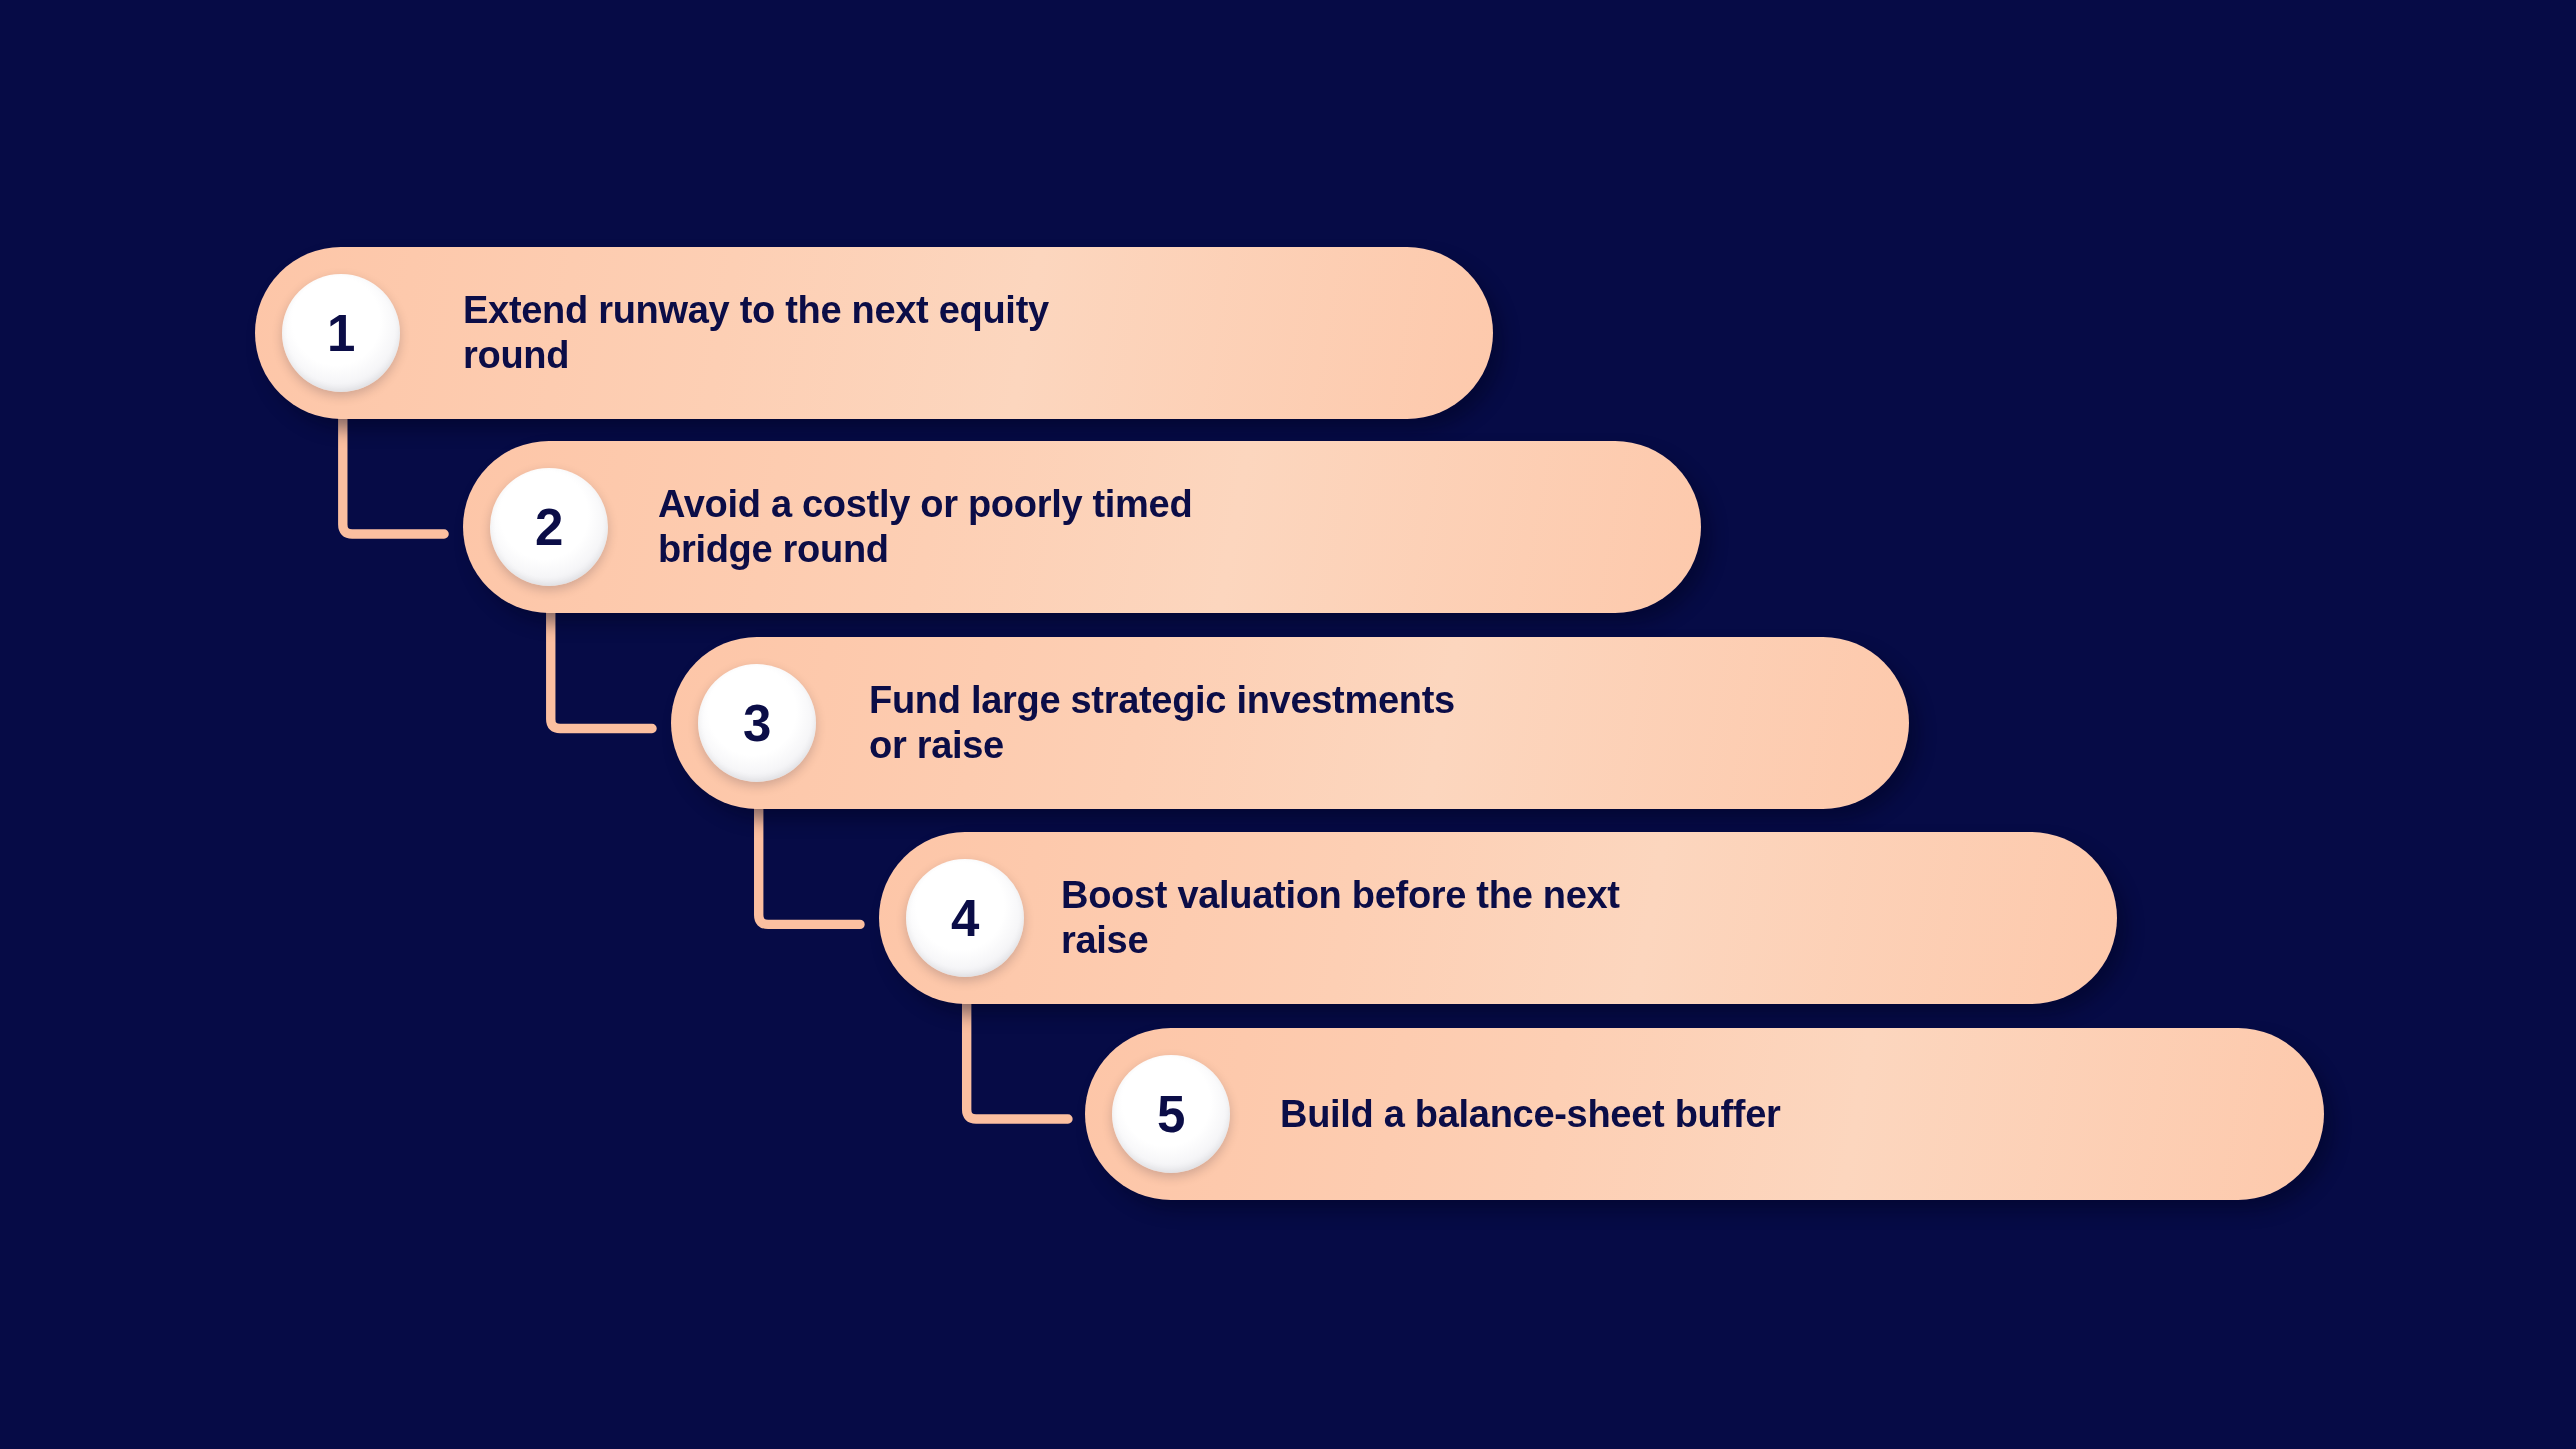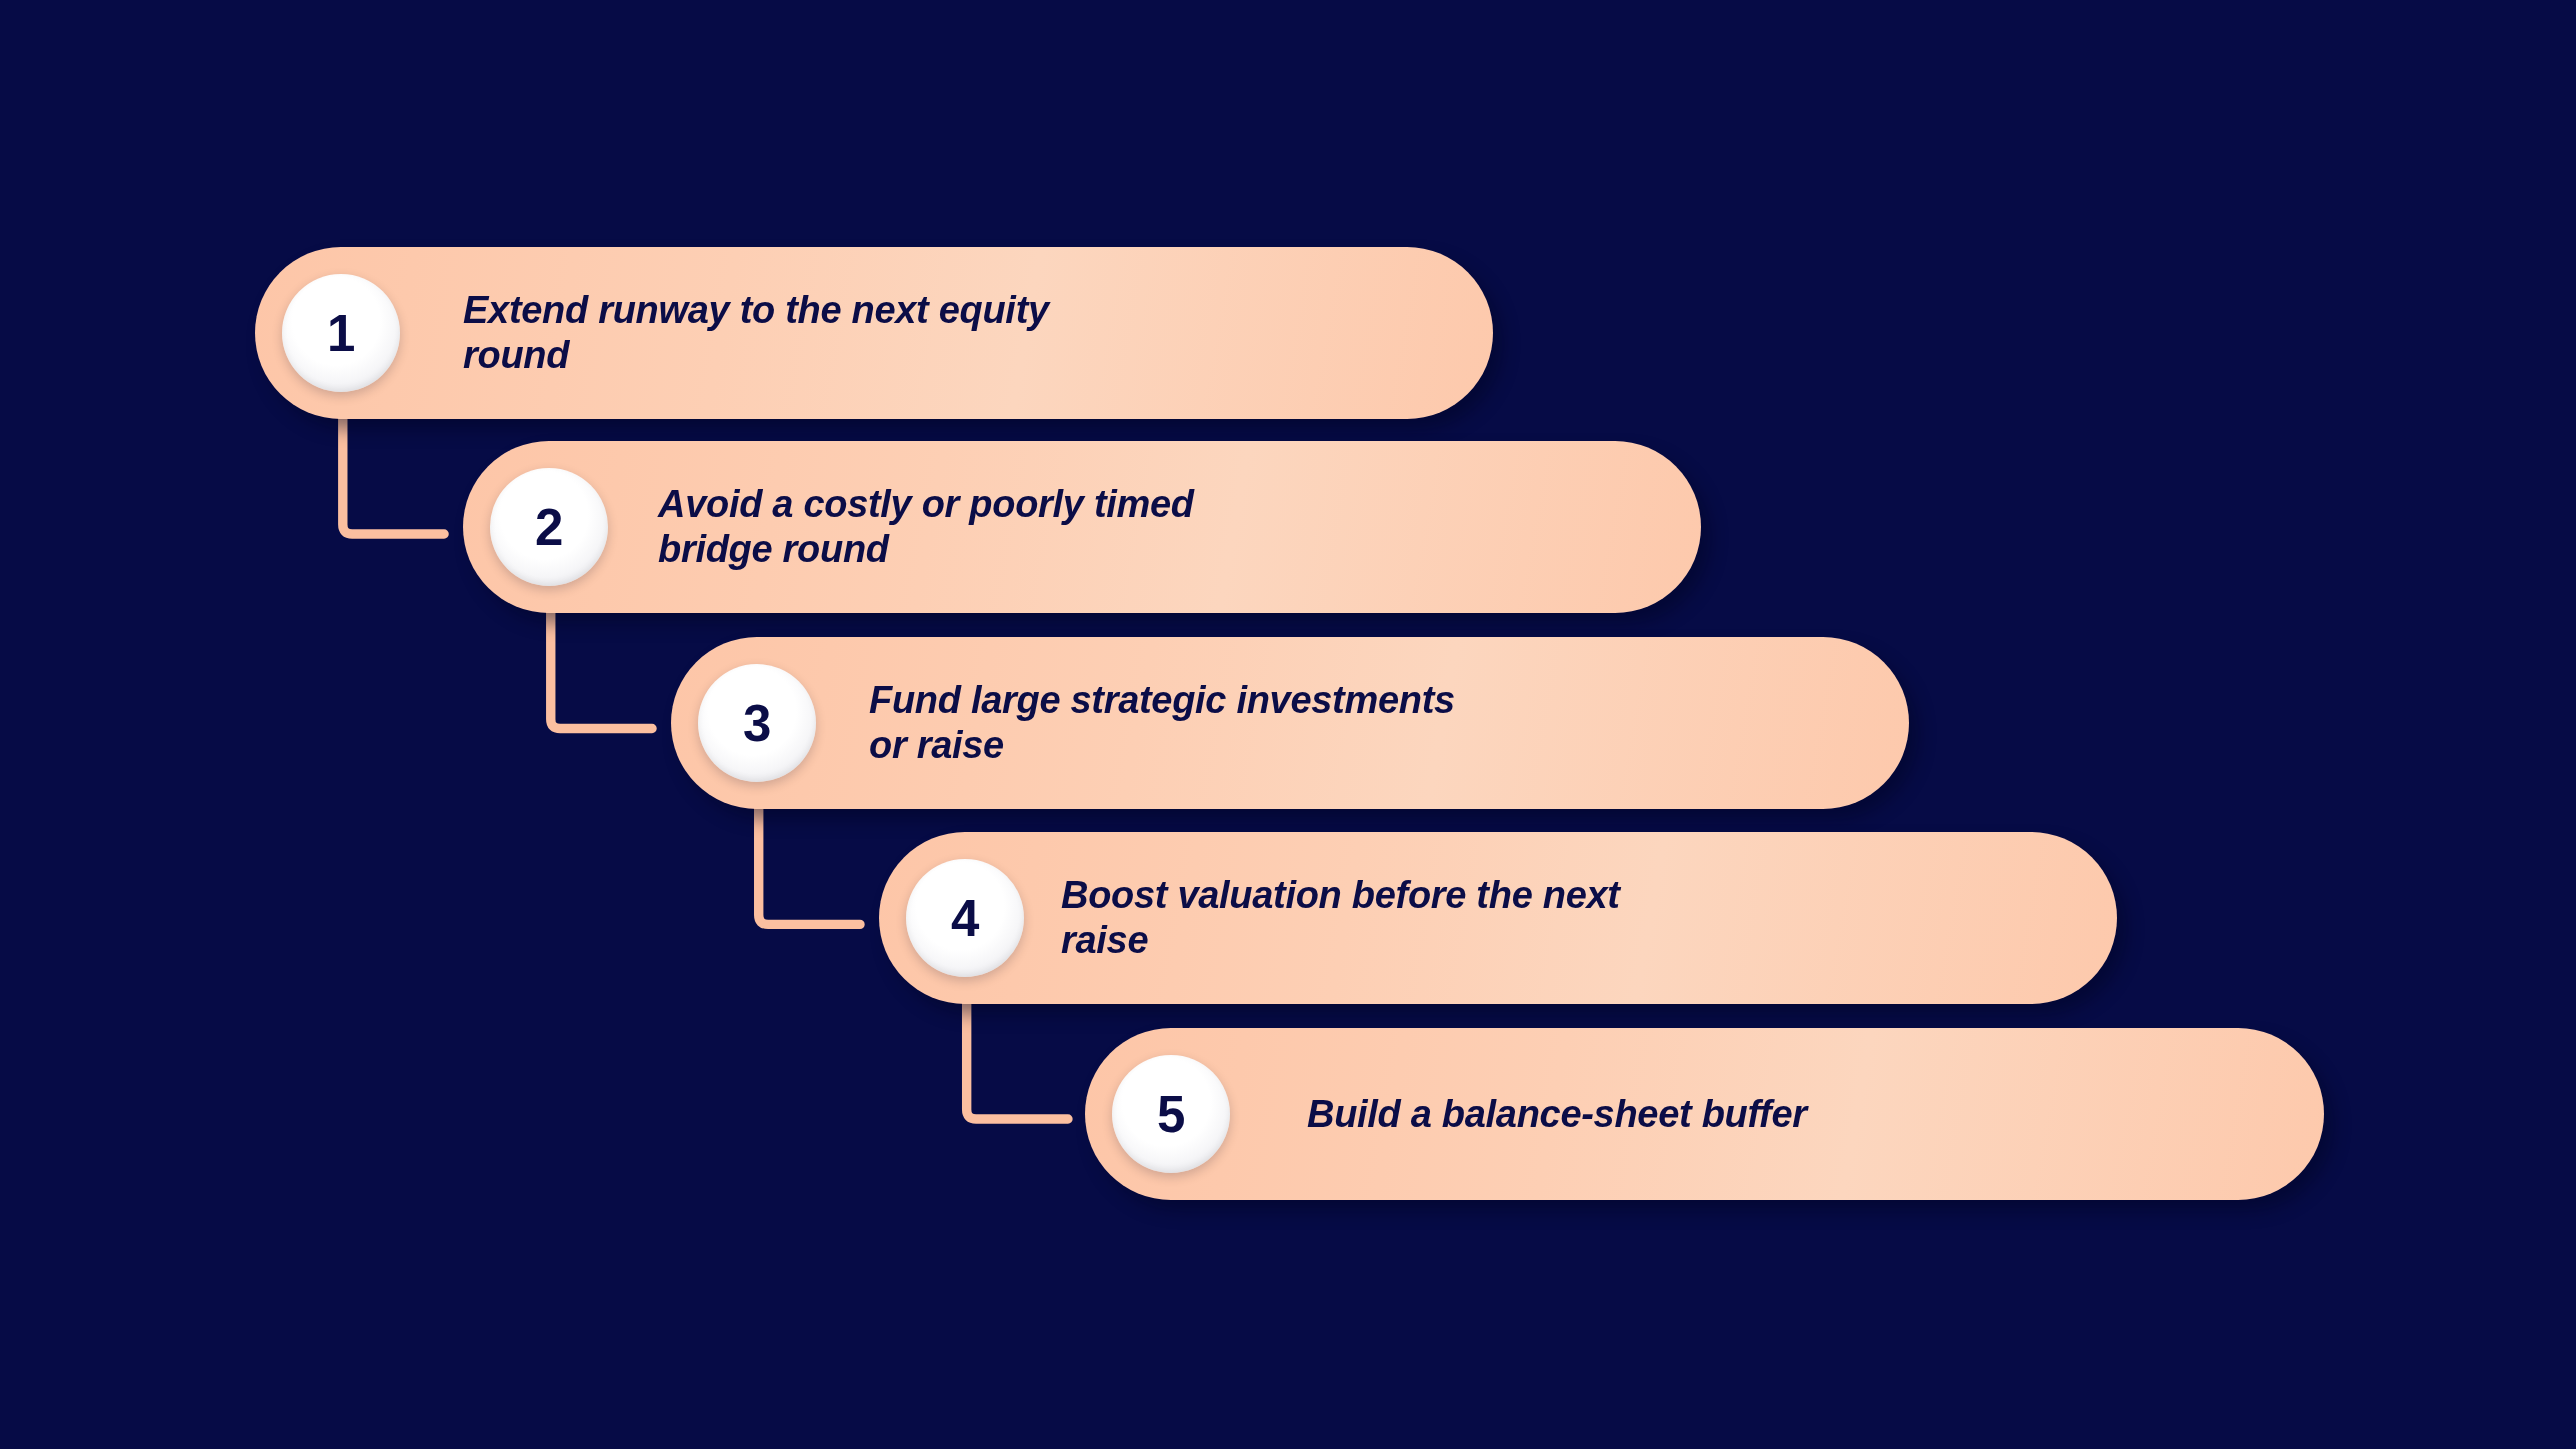--- a/index.html
+++ b/index.html
@@ -44,21 +44,20 @@
     letter-spacing:-0.3px;
   }
   .pill-text {
     position:absolute;
     color:#0B0D47;
     font-size:38px;
     font-weight:700;
     line-height:1.18;
     letter-spacing:-0.3px;
     white-space:pre-line;
-    font-style:italic;
   }
 </style>
 </head>
 <body style="background: rgb(6, 11, 70); width: 2576px; height: 1449px;">
 
 <div id="stage">
 
   <svg class="connector-layer" viewBox="0 0 3840 2160" width="2576" height="1449">
     <path class="connector-path" d="M 511 622 L 511 782 Q 511 796 525 796 L 662 796"></path>
     <path class="connector-path" d="M 821 912 L 821 1072 Q 821 1086 835 1086 L 972 1086"></path>
@@ -95,17 +94,17 @@
       <span class="badge-num">4</span>
     </div>
     <div class="pill-text" style="left: 182px;">Boost valuation before the next
 raise</div>
   </div>
 
   <div class="pill" style="left: 1085px; top: 1028px; width: 1239px; height: 172px;">
     <div class="badge" style="left: 27px; top: 27px;">
       <span class="badge-num">5</span>
     </div>
-    <div class="pill-text" style="left: 222px;">Build a balance-sheet buffer</div>
+    <div class="pill-text" style="left: 195px;">Build a balance-sheet buffer</div>
   </div>
 
 </div>
 
 
 </body></html>

